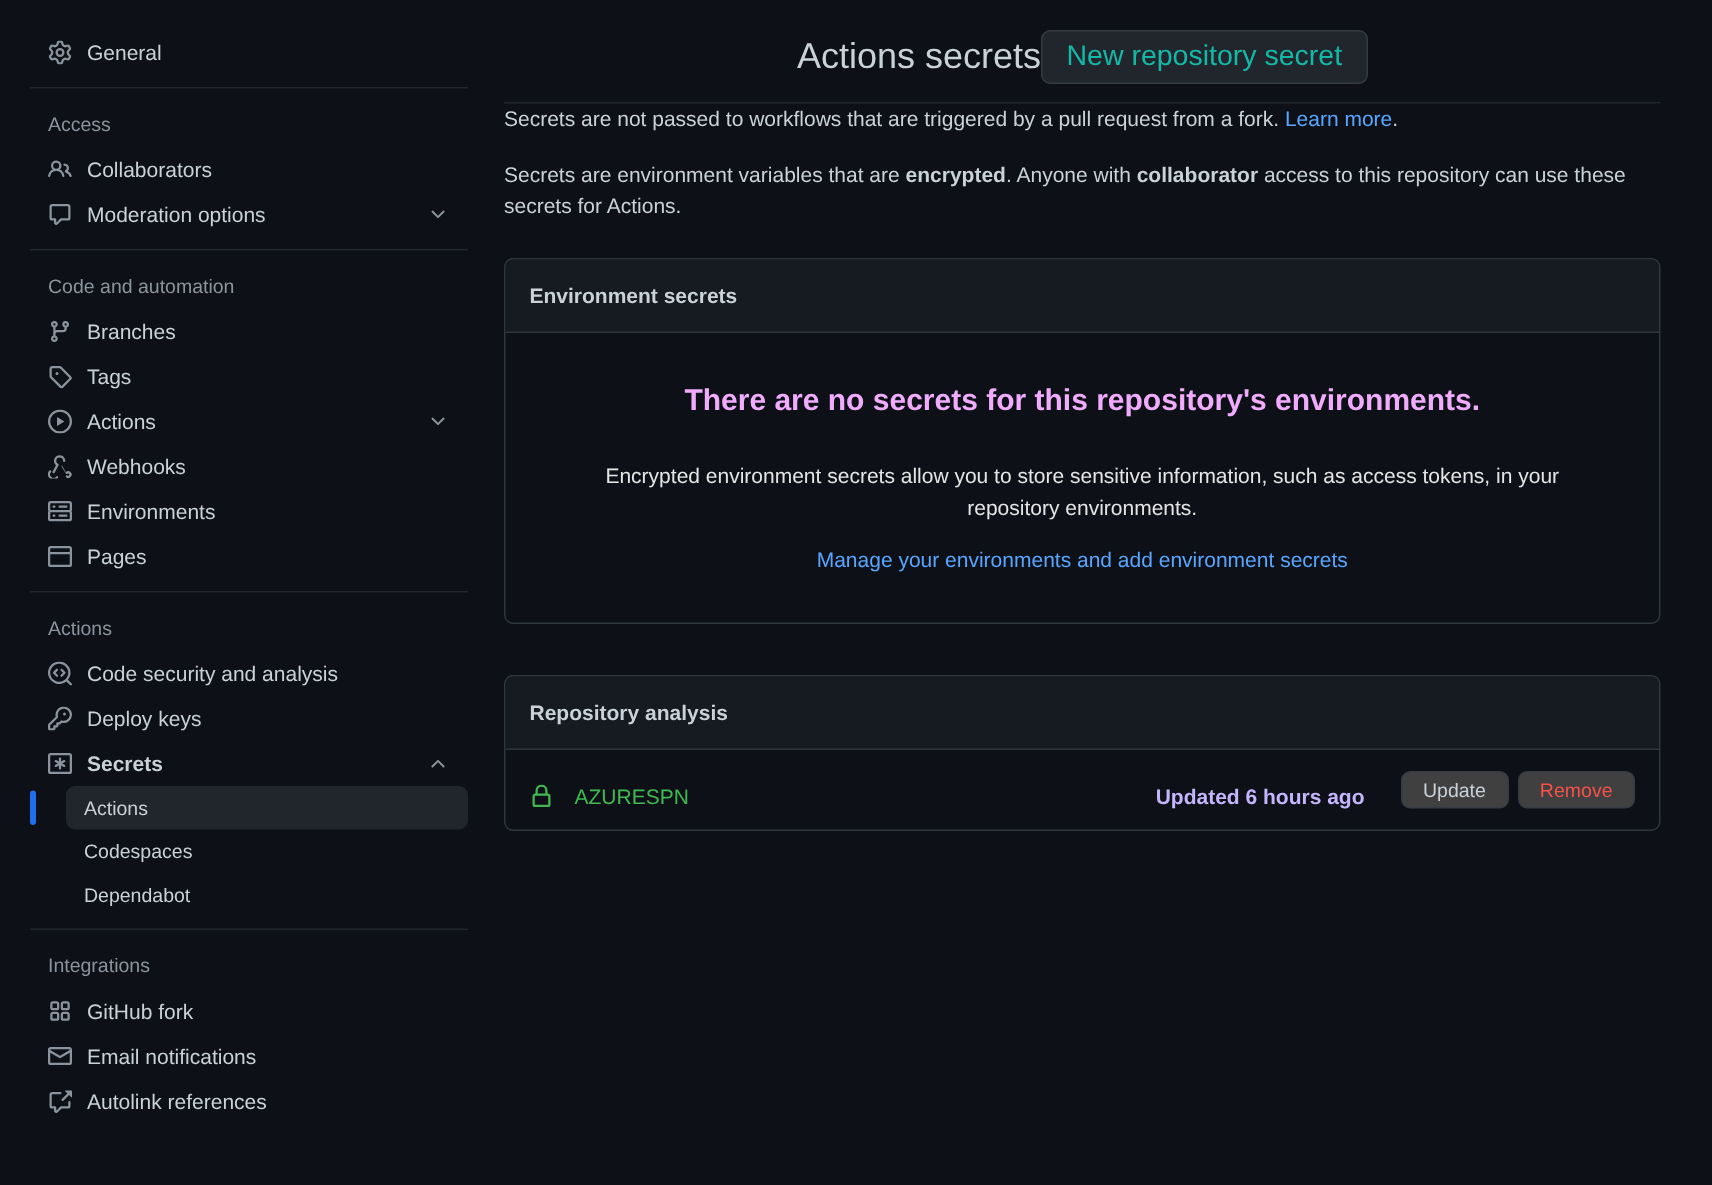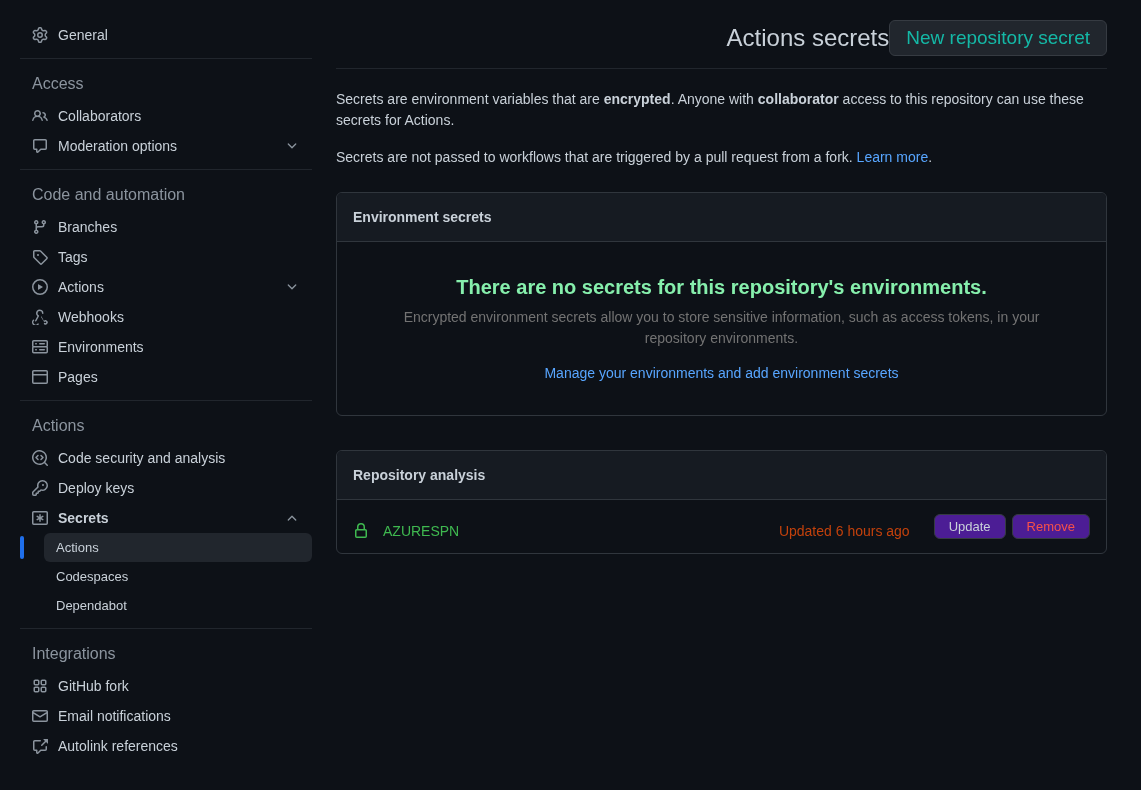--- a/index.html
+++ b/index.html
@@ -17,21 +17,21 @@
     padding: 20px 0 20px 20px;
     flex-shrink: 0;
   }
   .sidebar-section {
     border-bottom: 1px solid #21262d;
     padding-bottom: 8px;
     margin-bottom: 8px;
   }
   .sidebar-section:last-child { border-bottom: none; }
   .sidebar-heading {
-    font-size: 16px;
+    font-size: 13px;
     color: #8b949e;
     padding: 8px 12px;
     font-weight: 400;
   }
   .sidebar-item {
     display: flex;
     align-items: center;
     padding: 7px 12px;
     color: #c9d1d9;
     cursor: pointer;
@@ -80,24 +80,23 @@
     background: #1f6feb;
     border-radius: 4px;
   }
   .main {
     flex: 1;
     padding: 20px 34px 20px 24px;
   }
   .page-header {
     display: flex;
     align-items: center;
-    justify-content: flex-end;
+    justify-content: center;
     border-bottom: 1px solid #21262d;
     padding-bottom: 12px;
-    margin-bottom: 20px;
   }
   .page-title {
     font-size: 24px;
     font-weight: 400;
     color: #c9d1d9;
   }
   .btn {
     background: #21262d;
     border: 1px solid #363b42;
     color: #14b8a6;
@@ -123,38 +122,38 @@
     font-size: 14px;
     border-bottom: 1px solid #30363d;
   }
   .panel-body-empty {
     padding: 34px 40px;
     text-align: center;
   }
   .panel-body-empty h3 {
     font-size: 20px;
     font-weight: 600;
-    color: #86efac;
-    margin-bottom: 8px;
+    color: #f0abfc;
+    margin-bottom: 28px;
   }
   .panel-body-empty p {
-    color: #737373;
+    color: #e5e5e5;
     margin-bottom: 16px;
     line-height: 1.5;
   }
   .secret-row {
     display: flex;
     align-items: flex-end;
     padding: 14px 16px;
   }
   .secret-row .lock-icon { color: #3fb950; margin-right: 14px; display:inline-flex; }
   .secret-name { color: #3fb950; font-weight: 400; flex: 1; }
-  .secret-updated { color: #c2410c; margin-right: 18px; }
+  .secret-updated { color: #c4b5fd; margin-right: 18px; font-weight: bold; }
   .btn-small {
-    background: #4c1d95;
+    background: #404040;
     border: 1px solid #363b42;
     color: #c9d1d9;
     padding: 4px 14px;
     border-radius: 6px;
     font-size: 13px;
     cursor: pointer;
     margin-left: 6px;
   }
   .btn-small.danger { color: #f85149; }
 </style>
@@ -324,24 +323,24 @@
   </div>
 </nav>
 
 <main class="main">
   <div class="page-header">
     <h1 class="page-title">Actions secrets</h1>
     <button class="btn">New repository secret</button>
   </div>
 
   <p class="description">
-    <span>Secrets are environment variables that are </span><strong>encrypted</strong><span>. Anyone with </span><strong>collaborator</strong><span> access to this repository can use these secrets for Actions.</span>
+    <span>Secrets are not passed to workflows that are triggered by a pull request from a fork. </span><a class="link">Learn more</a><span>.</span>
   </p>
   <p class="description">
-    <span>Secrets are not passed to workflows that are triggered by a pull request from a fork. </span><a class="link">Learn more</a><span>.</span>
+    <span>Secrets are environment variables that are </span><strong>encrypted</strong><span>. Anyone with </span><strong>collaborator</strong><span> access to this repository can use these secrets for Actions.</span>
   </p>
 
   <div class="panel" style="margin-top:24px;">
     <div class="panel-header">Environment secrets</div>
     <div class="panel-body-empty">
       <h3>There are no secrets for this repository's environments.</h3>
       <p>Encrypted environment secrets allow you to store sensitive information, such as access tokens, in your repository environments.</p>
       <a class="link">Manage your environments and add environment secrets</a>
     </div>
   </div>

